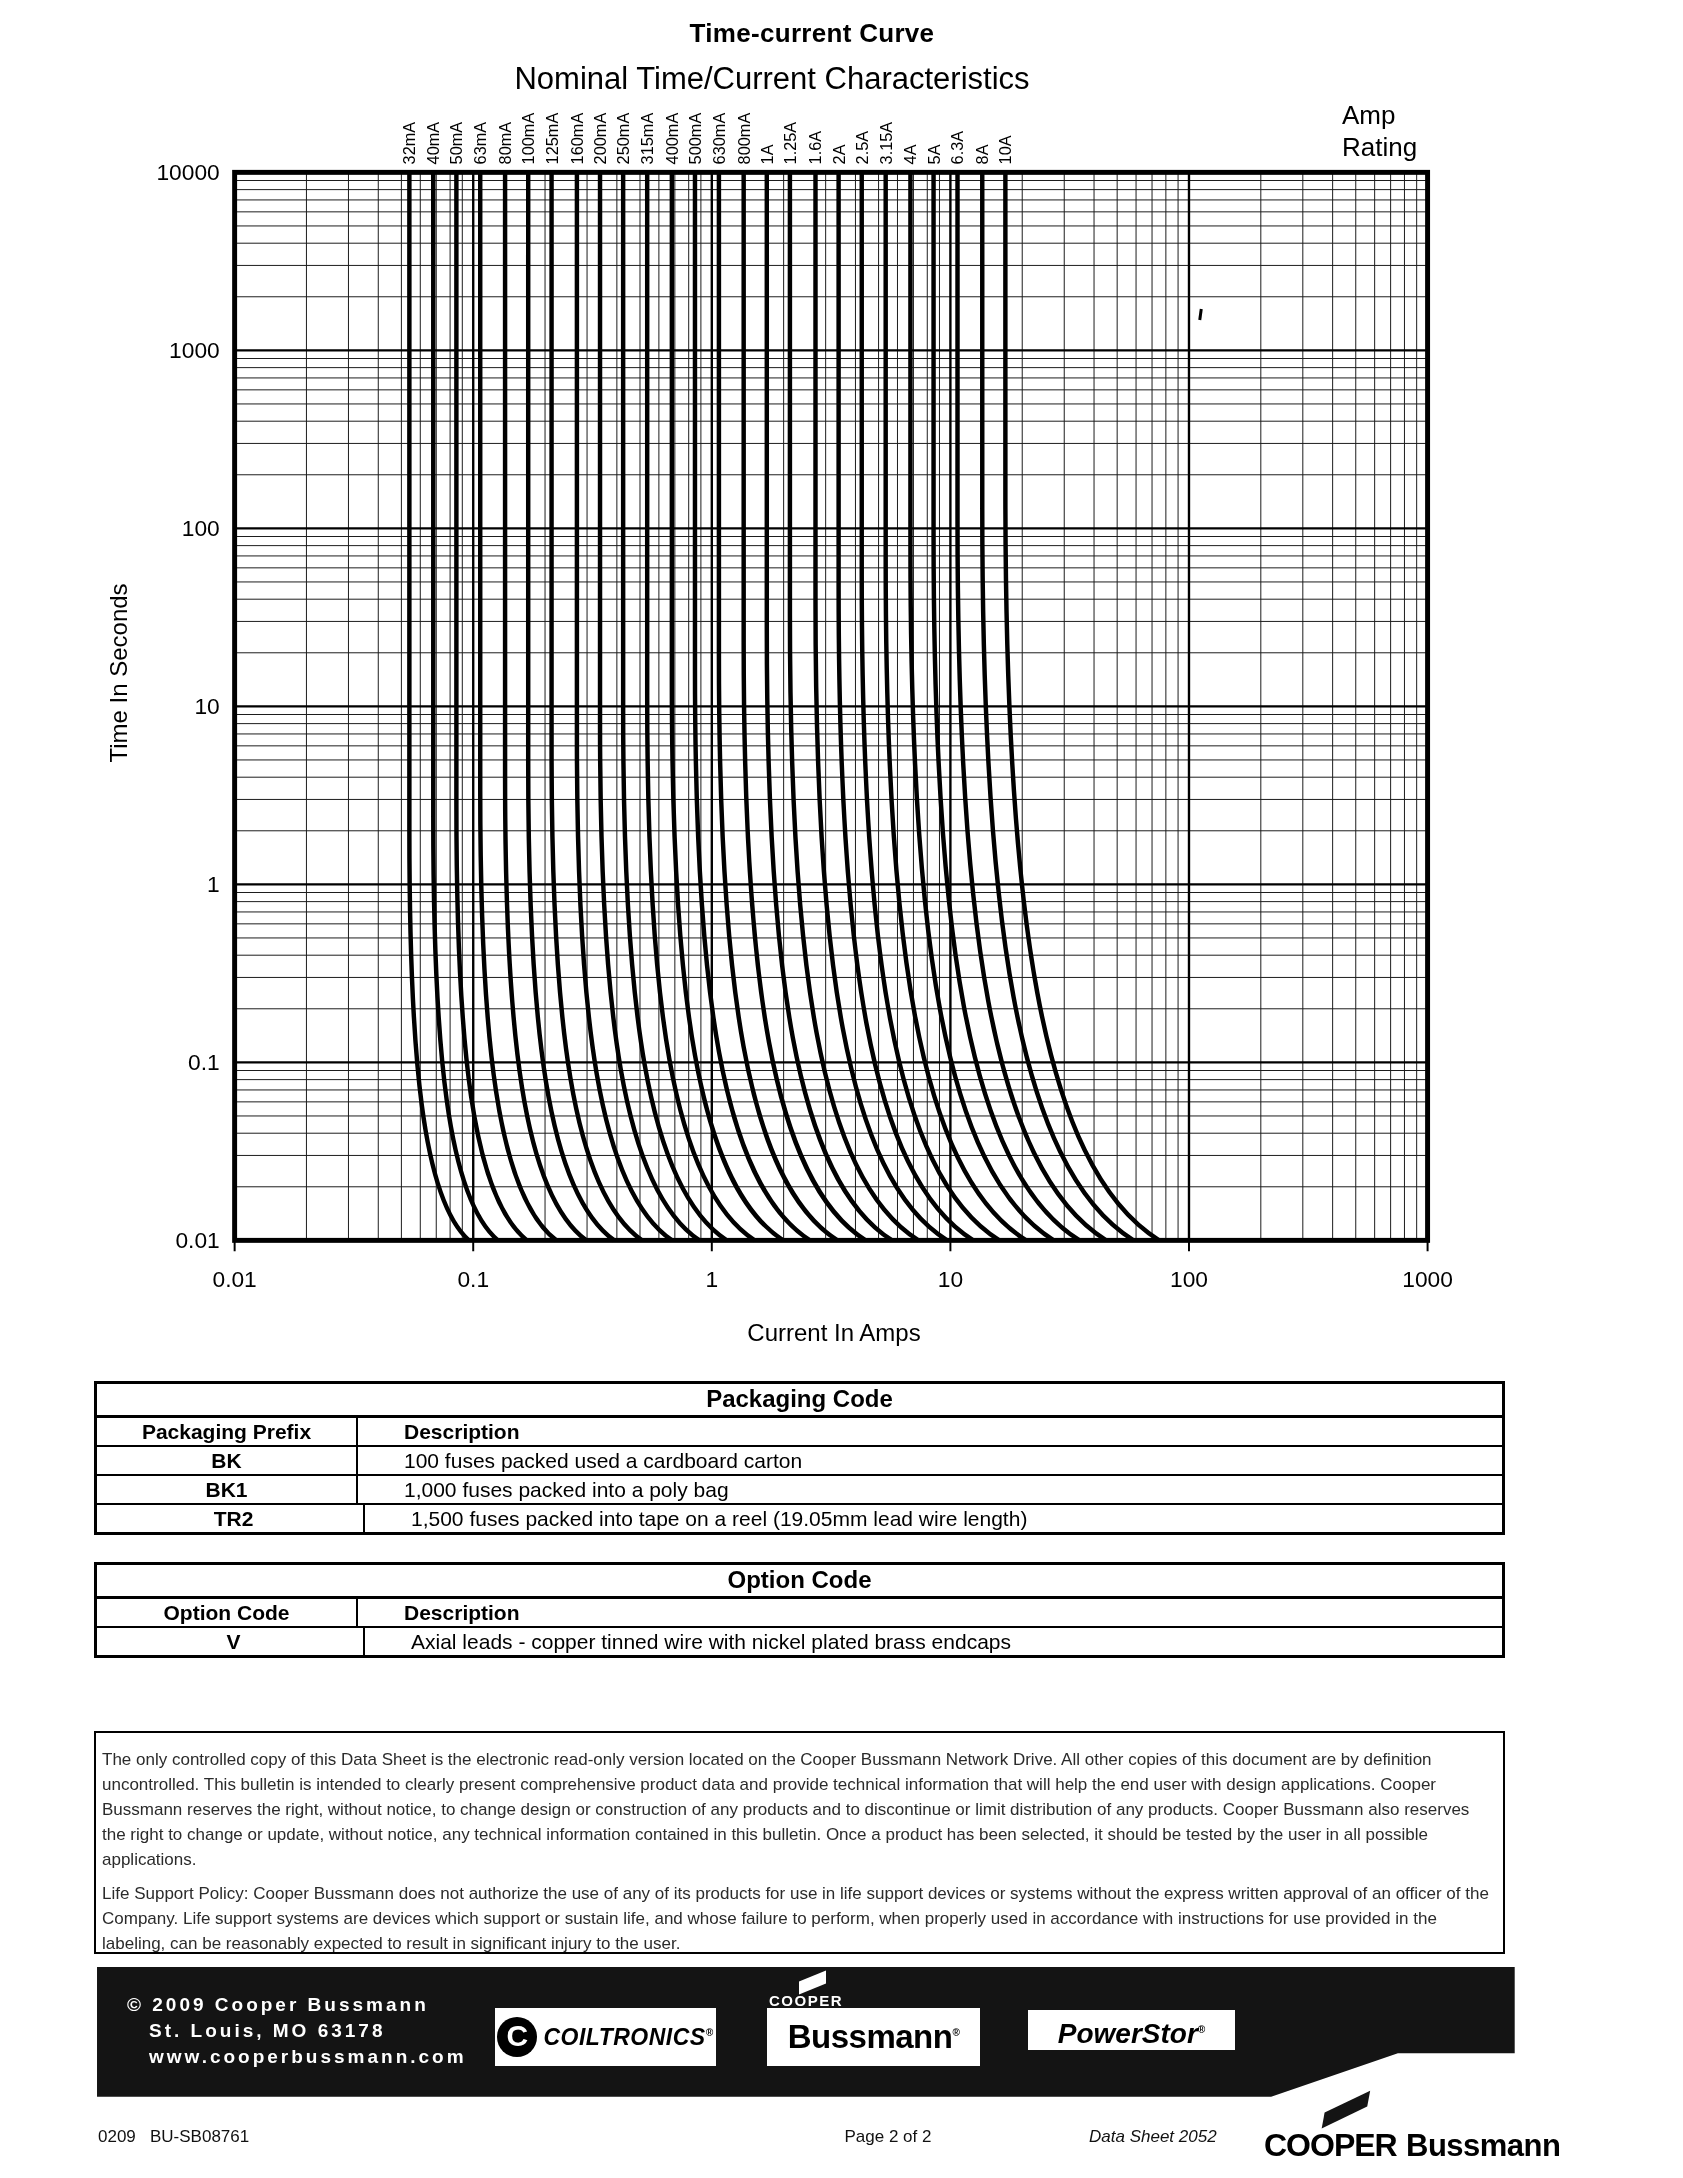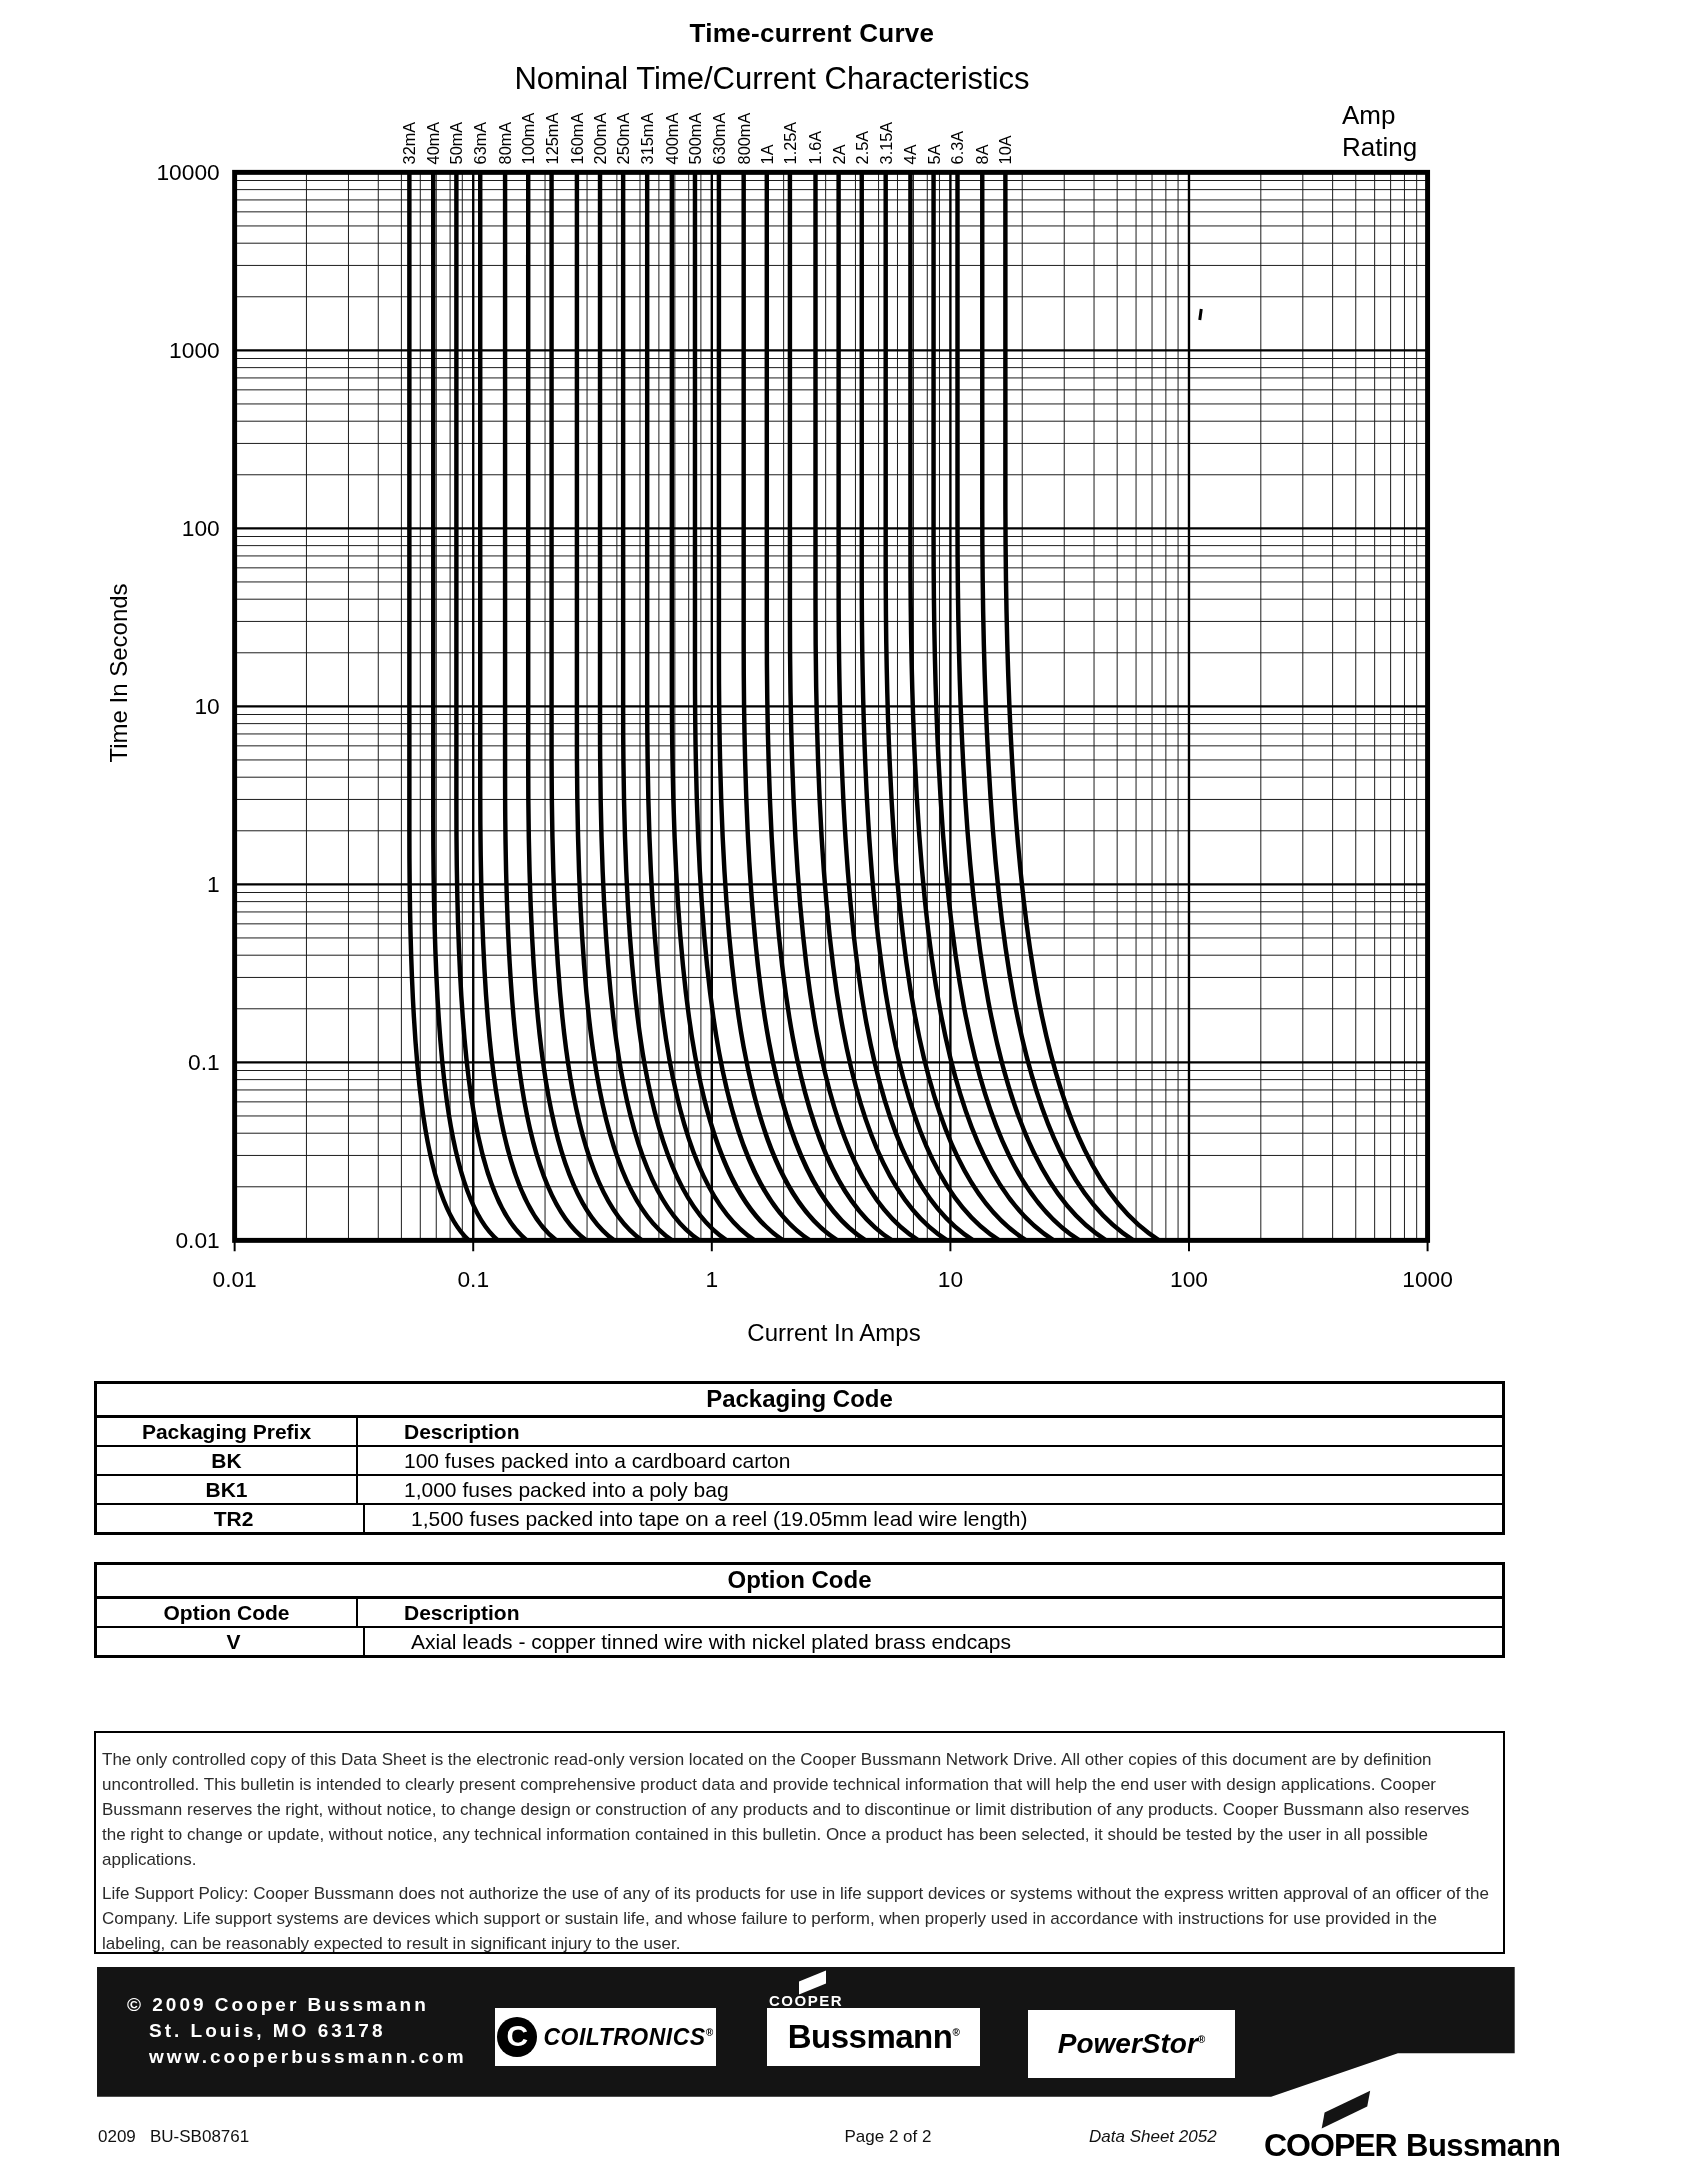--- a/index.html
+++ b/index.html
@@ -245,21 +245,21 @@
   <div class="stray" style="left:1199px;top:309px;"></div>
 
   <div class="tbl" id="tbl-packaging" style="top:1381px;">
       <div class="tbl-title">Packaging Code</div>
       <div class="trow hdr">
         <div class="c1">Packaging Prefix</div>
         <div class="c2">Description</div>
       </div>
       <div class="trow">
         <div class="c1">BK</div>
-        <div class="c2">100 fuses packed into a cardboard carton</div>
+        <div class="c2">100 fuses packed used a cardboard carton</div>
       </div>
       <div class="trow">
         <div class="c1">BK1</div>
         <div class="c2">1,000 fuses packed into a poly bag</div>
       </div>
       <div class="trow">
         <div class="c1">TR2</div>
         <div class="c2">1,500 fuses packed into tape on a reel (19.05mm lead wire length)</div>
       </div>
     </div>
@@ -295,21 +295,21 @@
     <div class="coil-icon">C</div>
     <span class="coil-text"><span>COILTRONICS</span><span class="reg">®</span></span>
   </div>
 
   <div class="tag-flag" style="left:799px;top:1976px;width:27px;height:13px;"></div>
   <div class="cooper-tag" style="left:769px;top:1992px;">COOPER</div>
   <div class="logo-box" style="left:767px;top:2008px;width:213px;height:58px;">
     <span class="buss-text"><span>Bussmann</span><span class="reg">®</span></span>
   </div>
 
-  <div class="logo-box" style="left:1028px;top:2010px;width:207px;height:68px;">
+  <div class="logo-box" style="left:1028px;top:2010px;width:207px;height:40px;align-items:flex-end;">
     <span class="pwr-text"><span>PowerStor</span><span class="reg">®</span></span>
   </div>
 
   <div class="cooper-big" style="left:1264px;top:2127px;">COOPER</div>
   <div class="bussmann-big" style="left:1406px;top:2128px;">Bussmann</div>
 
   <div class="abs meta" style="left:98px;top:2127px;">0209</div>
   <div class="abs meta" style="left:150px;top:2127px;">BU-SB08761</div>
   <div class="abs meta ctr" style="left:888px;top:2127px;">Page 2 of 2</div>
   <div class="abs meta" style="left:1089px;top:2127px;font-style:italic;">Data Sheet 2052</div>

